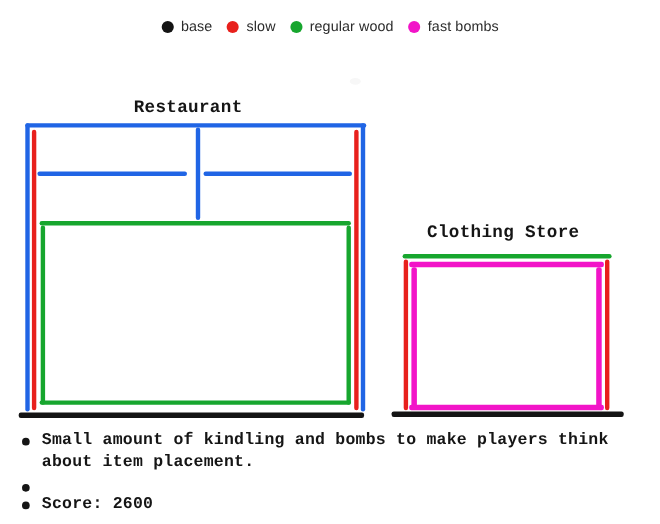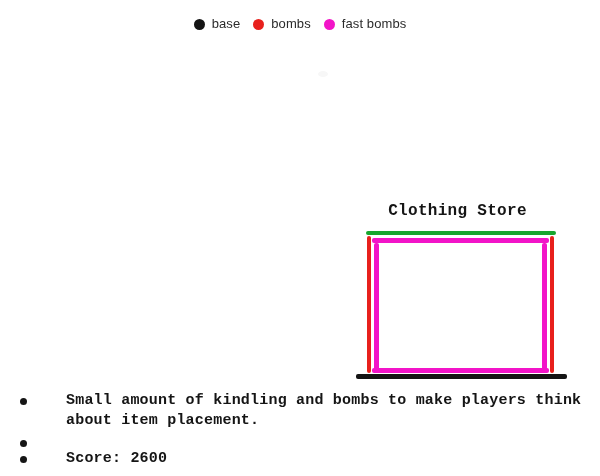--- a/index.html
+++ b/index.html
@@ -51,44 +51,65 @@
     list-style:none;margin:0;padding:0;
     font-family:"Liberation Mono", monospace;
     font-weight:bold;font-size:15px;line-height:20px;
     letter-spacing:0.2px;color:#151515;
   }
   .note-item{display:flex;align-items:flex-start;margin-bottom:2px;}
   .note-bullet{
     flex:0 0 auto;width:7px;height:7px;border-radius:50%;
     background:#151515;margin:7px 11px 0 0;
   }
-  .note-text{max-width:545px;margin-left:28px;}
+  .note-text{max-width:545px;}
 </style>
 </head>
 <body>
 
 <div class="canvas">
 
   <div class="legend">
     <div class="legend-item">
       <span class="legend-dot" style="background-color: rgb(20, 20, 20);"></span>
       <span class="legend-label">base</span>
     </div>
     <div class="legend-item">
       <span class="legend-dot" style="background-color: rgb(232, 32, 28);"></span>
-      <span class="legend-label">bombs</span>
+      <span class="legend-label">slow</span>
+    </div>
+    <div class="legend-item">
+      <span class="legend-dot" style="background-color: rgb(23, 166, 46);"></span>
+      <span class="legend-label">regular wood</span>
     </div>
     <div class="legend-item">
       <span class="legend-dot" style="background-color: rgb(242, 20, 200);"></span>
       <span class="legend-label">fast bombs</span>
     </div>
   </div>
 
   <div class="smudge"></div>
 
+  <div class="building" id="restaurant">
+    <div class="building-title">Restaurant</div>
+
+    <div class="seg" style="left: 6px; top: 22px; width: 310px; height: 4px; background-color: rgb(32, 101, 229);"></div>
+    <div class="seg" style="left: 6px; top: 22px; width: 4px; height: 262px; background-color: rgb(32, 101, 229);"></div>
+    <div class="seg" style="left: 311px; top: 22px; width: 4px; height: 262px; background-color: rgb(32, 101, 229);"></div>
+    <div class="seg" style="left: 12px; top: 28px; width: 4px; height: 255px; background-color: rgb(232, 32, 28);"></div>
+    <div class="seg" style="left: 305px; top: 28px; width: 4px; height: 255px; background-color: rgb(232, 32, 28);"></div>
+    <div class="seg" style="left: 161px; top: 26px; width: 4px; height: 84px; background-color: rgb(32, 101, 229);"></div>
+    <div class="seg" style="left: 17px; top: 66px; width: 136px; height: 4px; background-color: rgb(32, 101, 229);"></div>
+    <div class="seg" style="left: 168px; top: 66px; width: 135px; height: 4px; background-color: rgb(32, 101, 229);"></div>
+    <div class="seg" style="left: 19px; top: 111px; width: 283px; height: 4px; background-color: rgb(23, 166, 46);"></div>
+    <div class="seg" style="left: 20px; top: 115px; width: 4px; height: 163px; background-color: rgb(23, 166, 46);"></div>
+    <div class="seg" style="left: 298px; top: 115px; width: 4px; height: 163px; background-color: rgb(23, 166, 46);"></div>
+    <div class="seg" style="left: 19px; top: 274px; width: 283px; height: 4px; background-color: rgb(23, 166, 46);"></div>
+    <div class="seg" style="left: 0px; top: 285px; width: 314px; height: 5px; background-color: rgb(20, 20, 20);"></div>
+  </div>
 
   <div class="building" id="clothing-store">
     <div class="building-title">Clothing Store</div>
 
     <div class="seg" style="left: 10px; top: 28px; width: 190px; height: 4px; background-color: rgb(23, 166, 46);"></div>
     <div class="seg" style="left: 11px; top: 33px; width: 4px; height: 137px; background-color: rgb(232, 32, 28);"></div>
     <div class="seg" style="left: 194px; top: 33px; width: 4px; height: 137px; background-color: rgb(232, 32, 28);"></div>
     <div class="seg" style="left: 16px; top: 35px; width: 177px; height: 5px; background-color: rgb(242, 20, 200);"></div>
     <div class="seg" style="left: 18px; top: 40px; width: 5px; height: 129px; background-color: rgb(242, 20, 200);"></div>
     <div class="seg" style="left: 186px; top: 40px; width: 5px; height: 129px; background-color: rgb(242, 20, 200);"></div>

